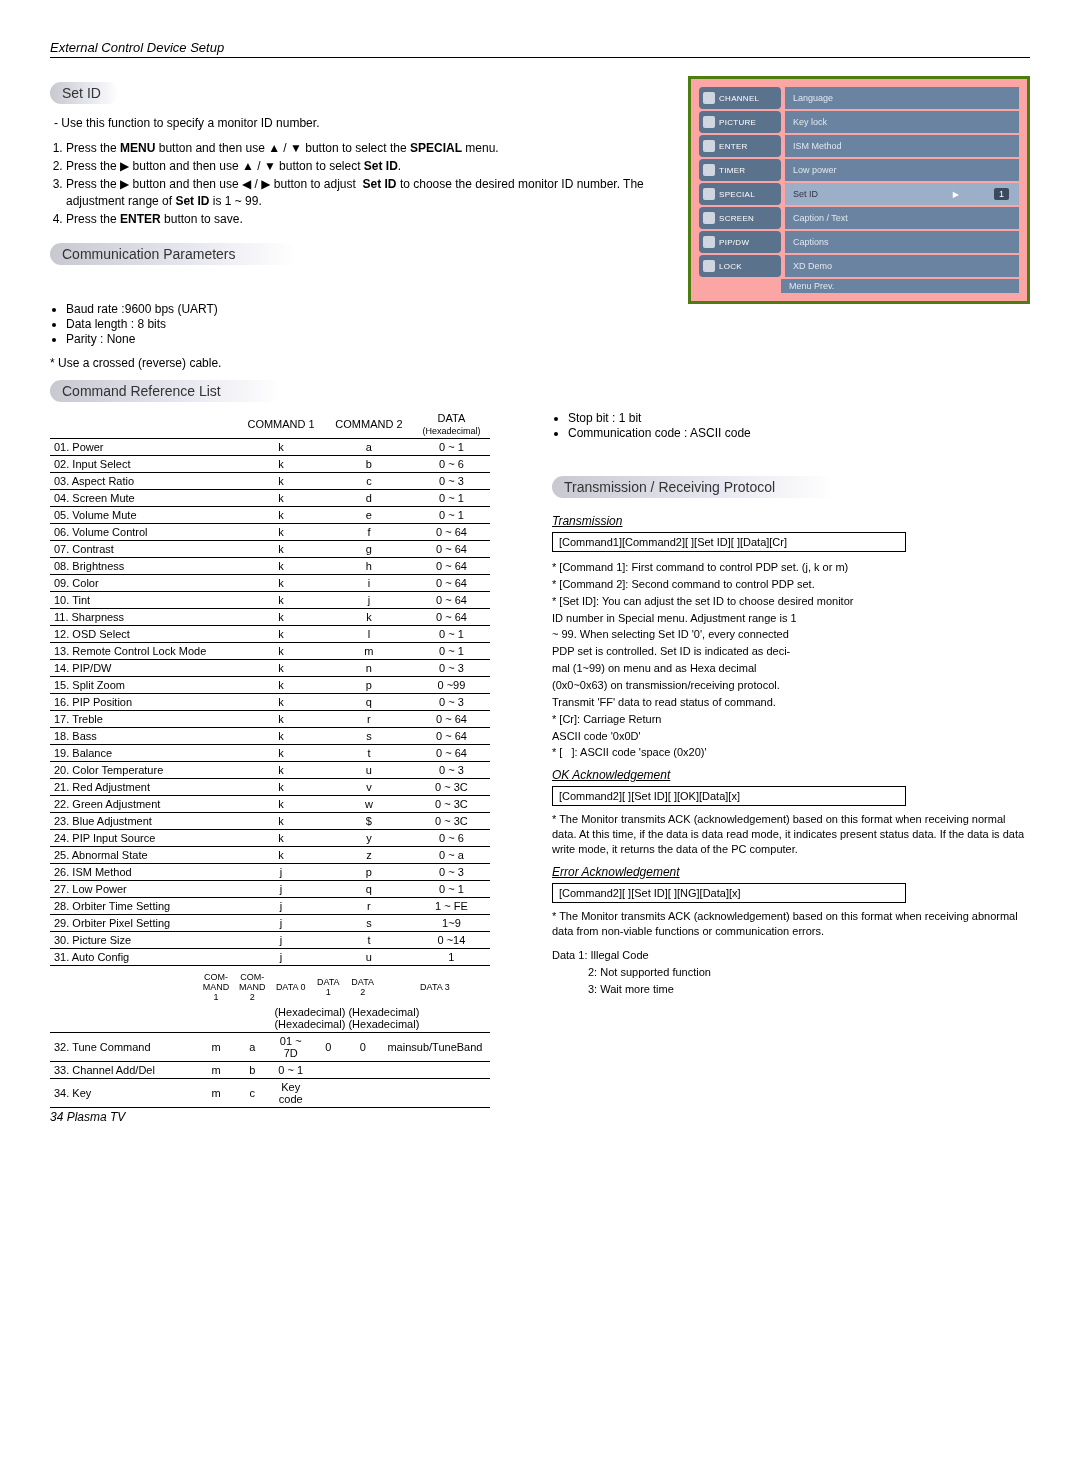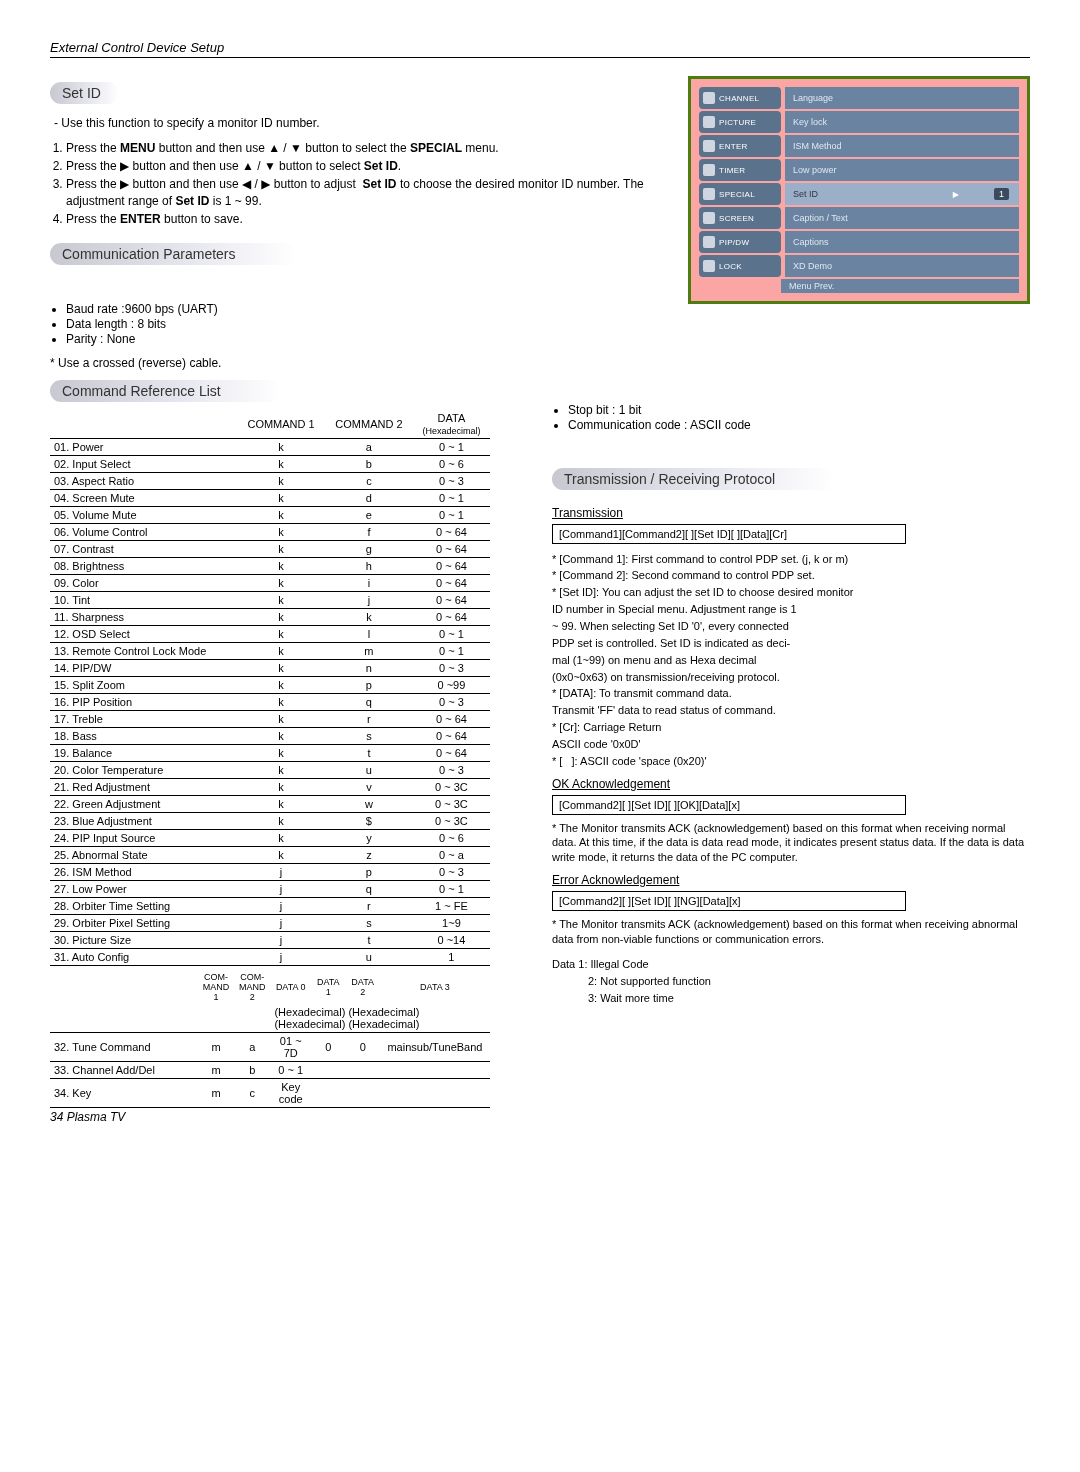--- a/index.html
+++ b/index.html
@@ -154,20 +154,21 @@
   .cmd-head-row td, .cmd-head-row th {
     border-bottom: 1px solid #000;
   }
   .sub-th {
     font-size: 9px;
     text-align: center;
   }
   .ext-table td { border-bottom: 1px solid #000; padding: 2px 4px; font-size: 11px; }
   .proto-sub {
     text-decoration: underline;
+    font-style: italic;
     margin: 8px 0 4px 0;
   }
   .proto-box {
     border: 1.5px solid #000;
     padding: 3px 6px;
     font-size: 11px;
     margin-bottom: 6px;
     display: inline-block;
     min-width: 340px;
   }
@@ -555,21 +556,20 @@
     <div class="proto-box">[Command1][Command2][  ][Set ID][  ][Data][Cr]</div>
     <div class="proto-notes">
       <p>* [Command 1]: First command to control PDP set. (j, k or m)</p>
       <p>* [Command 2]: Second command to control PDP set.</p>
       <p>* [Set ID]: You can adjust the set ID to choose desired monitor</p>
       <p class="indent">ID number in Special menu. Adjustment range is 1</p>
       <p class="indent">~ 99. When selecting Set ID '0', every connected</p>
       <p class="indent">PDP set is controlled. Set ID is indicated as deci-</p>
       <p class="indent">mal (1~99) on menu and as Hexa decimal</p>
       <p class="indent">(0x0~0x63) on transmission/receiving protocol.</p>
-      <p>* [DATA]: To transmit command data.</p>
       <p class="indent">Transmit 'FF' data to read status of command.</p>
       <p>* [Cr]: Carriage Return</p>
       <p class="indent">ASCII code '0x0D'</p>
       <p>* [ &nbsp; ]: ASCII code 'space (0x20)'</p>
     </div>
 
     <div class="proto-sub">OK Acknowledgement</div>
     <div class="proto-box">[Command2][  ][Set ID][  ][OK][Data][x]</div>
     <div class="proto-notes">* The Monitor transmits ACK (acknowledgement) based on this format when receiving normal data. At this time, if the data is data read mode, it indicates present status data. If the data is data write mode, it returns the data of the PC computer.</div>
 

